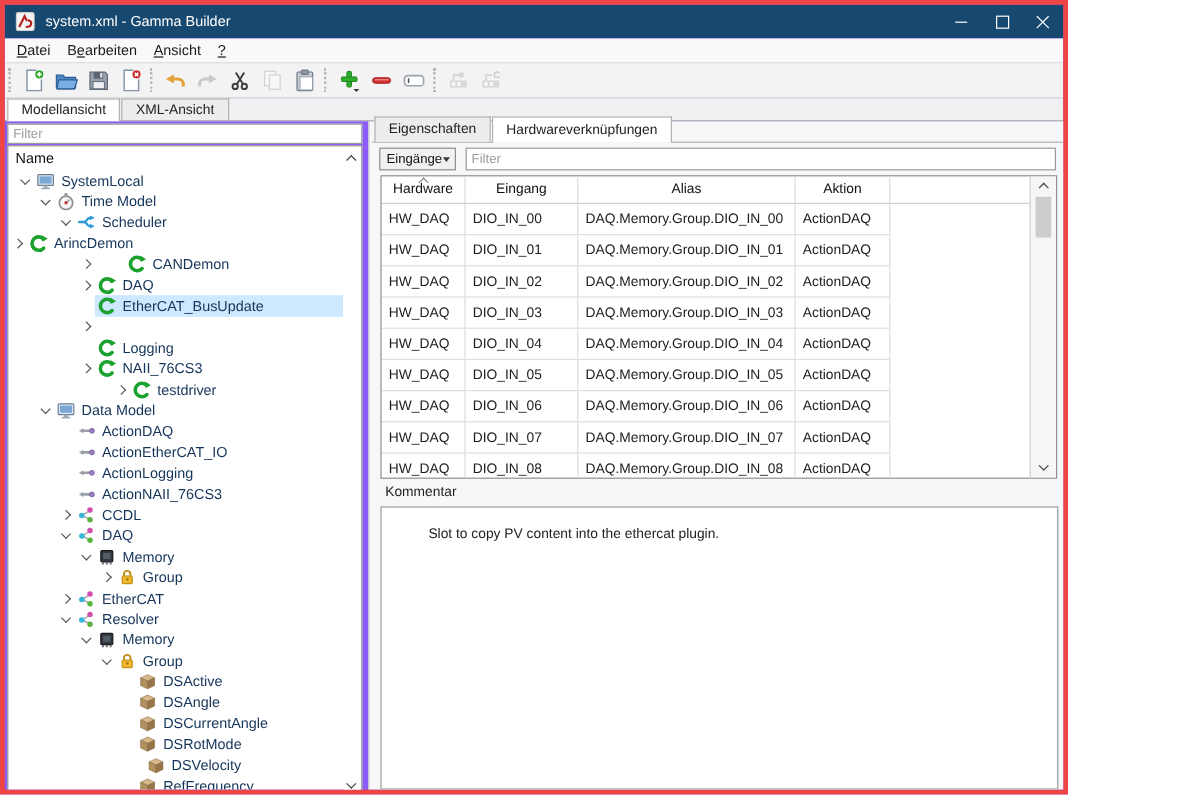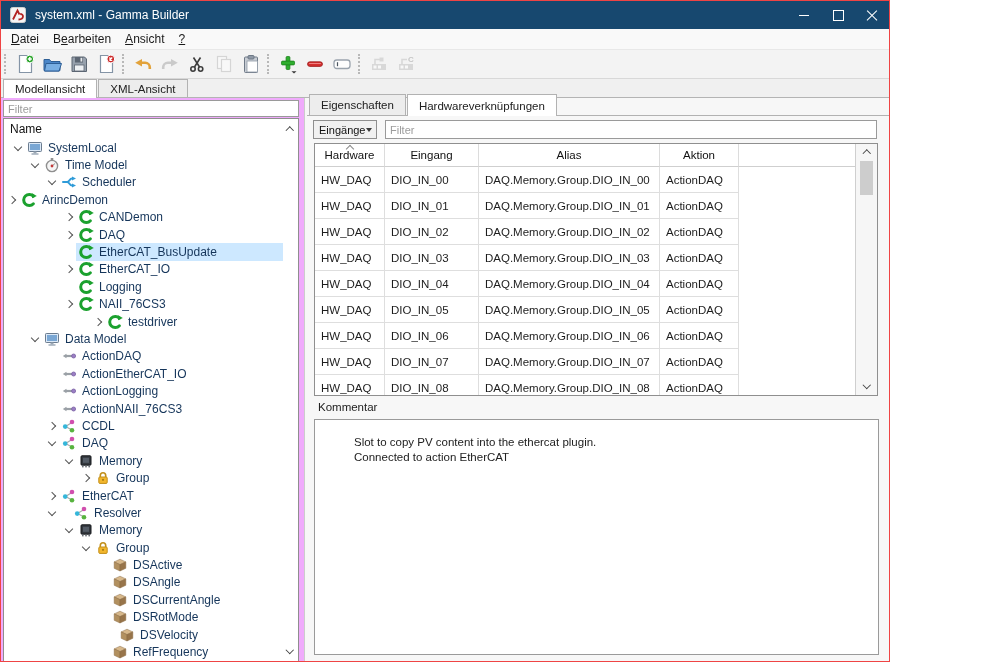--- a/index.html
+++ b/index.html
@@ -1,18 +1,18 @@
 <!DOCTYPE html>
 <html style="--titlebar: #17486F; --selection: #CDE8FF;"><head>
 <meta charset="utf-8">
 <style>
   html,body{margin:0;padding:0}
   body{width:1000px;height:667px;background:#fff;font-family:"Liberation Sans",sans-serif;}
   .stage{position:relative;width:1000px;height:667px;overflow:hidden;background:#fff}
-  .window{position:absolute;left:0;top:0;width:890px;height:662px;border:1px solid #ef4444;background:#f0abfc;box-sizing:border-box;overflow:hidden}
+  .window{position:absolute;left:0;top:0;width:890px;height:662px;border:4px solid #ef4444;background:#8b5cf6;box-sizing:border-box;overflow:hidden}
   
   .titlebar{position:absolute;left:0;top:0;right:0;height:28px;background:var(--titlebar,#17486F);display:flex;align-items:center}
   .app-icon{margin-left:9px;width:16px;height:16px;flex:none}
   .title{color:#fff;font-size:12px;margin-left:9px;white-space:nowrap}
   .win-controls{margin-left:auto;display:flex;height:100%}
   .win-btn{width:34px;height:100%;display:flex;align-items:center;justify-content:center}
   .g-min{width:10px;height:1px;background:#fff}
   .g-max{width:9px;height:9px;border:1px solid #fff}
   .g-close{position:relative;width:12px;height:12px}
   .g-close::before,.g-close::after{content:'';position:absolute;left:-1px;top:5.5px;width:14px;height:1.2px;background:#fff}
@@ -315,21 +315,21 @@
             <span class="tree-sel">
               <span class="tree-ic">
                 <svg width="16" height="16" viewBox="0 0 16 16">
                   <path d="M12.4 4.2 A5.6 5.6 0 1 0 12.4 11.8" fill="none" stroke="#1ba12e" stroke-width="3" stroke-linecap="round"></path>
                   <polygon points="11.2,1.2 15.8,4.0 11.0,6.2" fill="#1ba12e"></polygon>
                 </svg>
               </span>
               <span class="tree-label">ArincDemon</span>
             </span>
           </div>
-          <div class="tree-row" style="padding-left: 57px;">
+          <div class="tree-row" style="padding-left: 57px; gap: 25px;">
             <span class="tree-chev">
               <span class="chev col"></span>
             </span>
             <span class="tree-sel">
               <span class="tree-ic">
                 <svg width="16" height="16" viewBox="0 0 16 16">
                   <path d="M12.4 4.2 A5.6 5.6 0 1 0 12.4 11.8" fill="none" stroke="#1ba12e" stroke-width="3" stroke-linecap="round"></path>
                   <polygon points="11.2,1.2 15.8,4.0 11.0,6.2" fill="#1ba12e"></polygon>
                 </svg>
               </span>
@@ -358,29 +358,20 @@
                   <path d="M12.4 4.2 A5.6 5.6 0 1 0 12.4 11.8" fill="none" stroke="#1ba12e" stroke-width="3" stroke-linecap="round"></path>
                   <polygon points="11.2,1.2 15.8,4.0 11.0,6.2" fill="#1ba12e"></polygon>
                 </svg>
               </span>
               <span class="tree-label">EtherCAT_BusUpdate</span>
             </span>
           </div>
           <div class="tree-row" style="padding-left: 57px;">
             <span class="tree-chev">
               <span class="chev col"></span>
-            </span>
-            <span class="tree-sel">
-              <span class="tree-ic">
-                <svg width="16" height="16" viewBox="0 0 16 16">
-                  <path d="M12.4 4.2 A5.6 5.6 0 1 0 12.4 11.8" fill="none" stroke="#1ba12e" stroke-width="3" stroke-linecap="round"></path>
-                  <polygon points="11.2,1.2 15.8,4.0 11.0,6.2" fill="#1ba12e"></polygon>
-                </svg>
-              </span>
-              <span class="tree-label">EtherCAT_IO</span>
             </span>
           </div>
           <div class="tree-row" style="padding-left: 57px;">
             <span class="tree-chev" style="visibility: hidden;"></span>
             <span class="tree-sel">
               <span class="tree-ic">
                 <svg width="16" height="16" viewBox="0 0 16 16">
                   <path d="M12.4 4.2 A5.6 5.6 0 1 0 12.4 11.8" fill="none" stroke="#1ba12e" stroke-width="3" stroke-linecap="round"></path>
                   <polygon points="11.2,1.2 15.8,4.0 11.0,6.2" fill="#1ba12e"></polygon>
                 </svg>
@@ -557,21 +548,21 @@
                 <svg width="16" height="16" viewBox="0 0 16 16">
                   <path d="M4.5 8.5 L11 4.5 M4.5 8.5 L11 12" stroke="#a9a9a9" stroke-width="1.2"></path>
                   <circle cx="11" cy="4" r="2.3" fill="#d14fae"></circle>
                   <circle cx="4.2" cy="8.6" r="2.3" fill="#35b6d9"></circle>
                   <circle cx="11" cy="12.2" r="2.3" fill="#57b33e"></circle>
                 </svg>
               </span>
               <span class="tree-label">EtherCAT</span>
             </span>
           </div>
-          <div class="tree-row" style="padding-left: 40px; gap: 12px;">
+          <div class="tree-row" style="padding-left: 40px;">
             <span class="tree-chev">
               <span class="chev exp"></span>
             </span>
             <span class="tree-sel">
               <span class="tree-ic">
                 <svg width="16" height="16" viewBox="0 0 16 16">
                   <path d="M4.5 8.5 L11 4.5 M4.5 8.5 L11 12" stroke="#a9a9a9" stroke-width="1.2"></path>
                   <circle cx="11" cy="4" r="2.3" fill="#d14fae"></circle>
                   <circle cx="4.2" cy="8.6" r="2.3" fill="#35b6d9"></circle>
                   <circle cx="11" cy="12.2" r="2.3" fill="#57b33e"></circle>
@@ -798,18 +789,17 @@
         <span class="sb-arrow down">
             <span class="schev"></span>
           </span>
       </div>
     </div>
 
     <div class="comment-label">Kommentar</div>
     <div class="commentbox">
       <div class="comment-text" id="commenttext">
           <div class="c-line">Slot to copy PV content into the ethercat plugin.</div>
-          <div class="c-line">Connected to action EtherCAT</div>
         </div>
     </div>
 
   </div>
 </div>
 
 </body></html>

